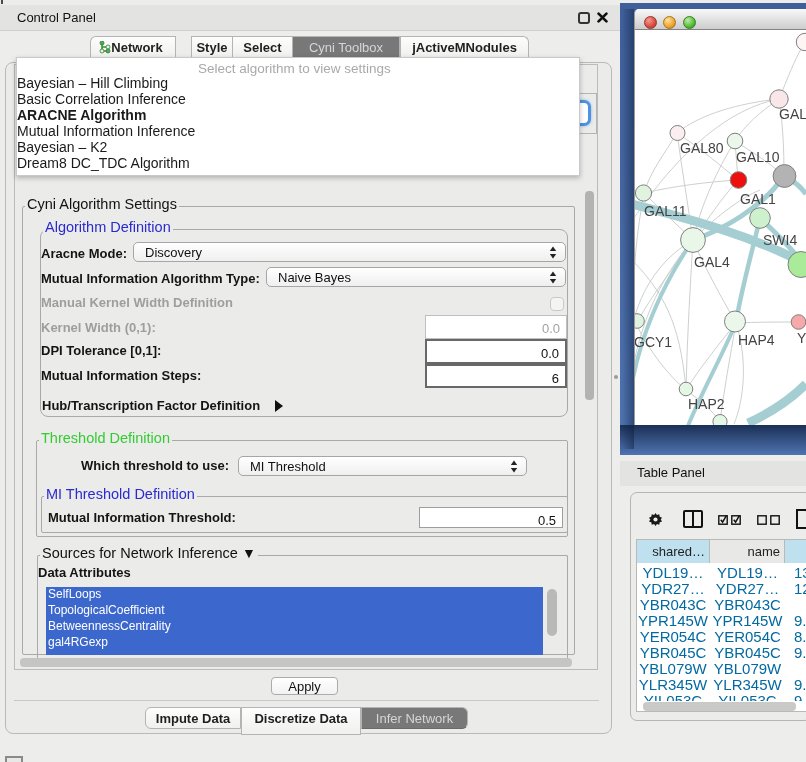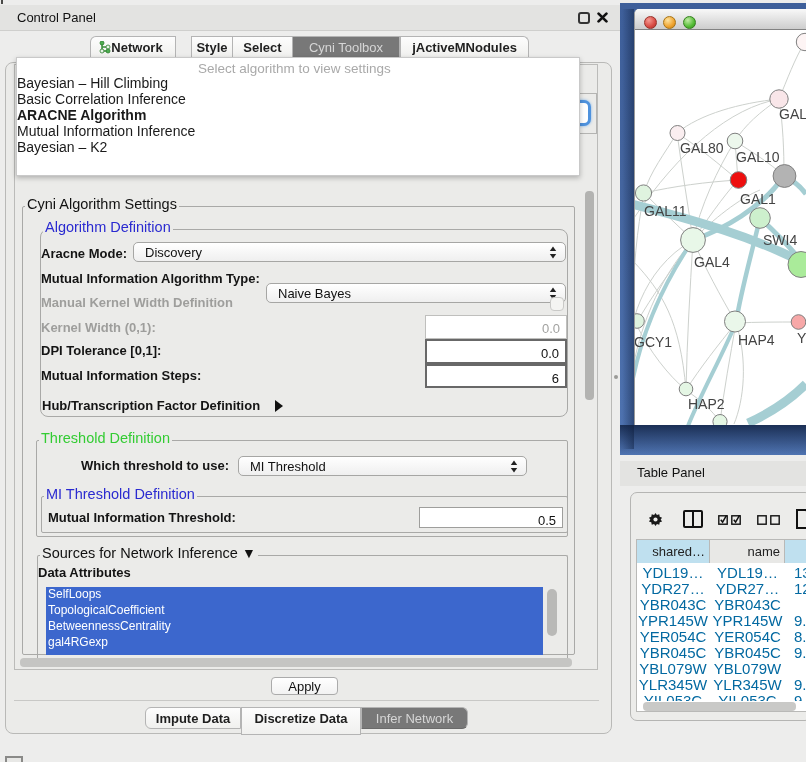--- a/index.html
+++ b/index.html
@@ -91,21 +91,21 @@
   <div class="lbl" style="left:41px;top:246px;">Aracne Mode:</div>
   <div class="combo" style="left:133px;top:242px;width:433px;">
       <span class="ct">Discovery</span>
       <svg class="arr" width="8" height="13" viewBox="0 0 8 13">
         <path d="M4 0.5 L7.2 5 L0.8 5 Z" fill="#222"></path>
         <path d="M4 12.5 L7.2 8 L0.8 8 Z" fill="#222"></path>
       </svg>
     </div>
 
   <div class="lbl" style="left:41px;top:271px;">Mutual Information Algorithm Type:</div>
-  <div class="combo" style="left:266px;top:283px;width:300px;padding-left:16px;">
+  <div class="combo" style="left:266px;top:267px;width:300px;padding-left:16px;">
       <span class="ct">Naive Bayes</span>
       <svg class="arr" width="8" height="13" viewBox="0 0 8 13">
         <path d="M4 0.5 L7.2 5 L0.8 5 Z" fill="#222"></path>
         <path d="M4 12.5 L7.2 8 L0.8 8 Z" fill="#222"></path>
       </svg>
     </div>
 
   <div class="lbl dis" style="left:41px;top:295px;">Manual Kernel Width Definition</div>
   <div class="abs" style="left:550px;top:297px;width:14px;height:14px;background:#f4f4f2;border:1px solid #c9c9c7;border-radius:4px;"></div>
 
@@ -179,20 +179,21 @@
   <div class="abs" style="left:572px;top:93px;width:25px;height:41px;border:1px solid #b4b4b2;background:#ebebe9;"></div>
   <div class="abs" style="left:572px;top:100px;width:19px;height:26px;border:3px solid #4f92dd;border-radius:7px;background:#fff;box-shadow:0 0 3px #7db4ec;"></div>
 
   <div class="abs" id="popup">
     <div class="hint">Select algorithm to view settings</div>
     <div class="it" style="top:17px;">Bayesian – Hill Climbing</div>
     <div class="it" style="top:33px;">Basic Correlation Inference</div>
     <div class="it" style="top:49px;font-weight:bold;">ARACNE Algorithm</div>
     <div class="it" style="top:65px;">Mutual Information Inference</div>
     <div class="it" style="top:81px;">Bayesian – K2</div>
+    <div class="it" style="top:97px;">Dream8 DC_TDC Algorithm</div>
   </div>
 
   <div class="abs" id="bluedesk"></div>
 
   <div class="abs" style="left:620px;top:425px;width:186px;height:30px;background:linear-gradient(180deg,rgba(10,25,55,0.75),rgba(10,25,55,0));"></div>
   <div class="abs" style="left:622px;top:9px;width:12px;height:440px;background:linear-gradient(90deg,rgba(10,25,55,0),rgba(10,25,55,0.45));"></div>
 
   <div class="abs" id="netwin">
     <div class="abs" id="nettitle">
       <div class="light" style="left:10px;background:radial-gradient(circle at 35% 30%,#f59a92,#d84b43 60%,#a8332c);border:1px solid #993028;"></div>

